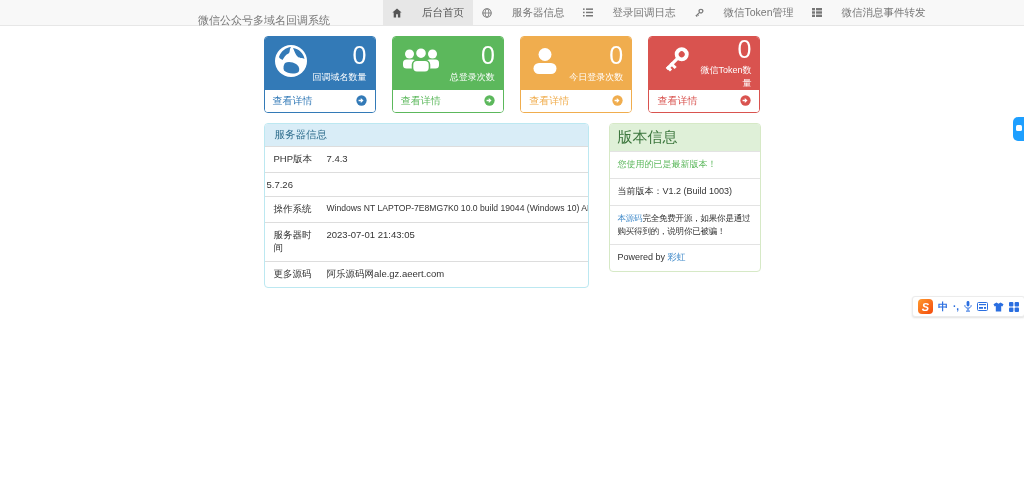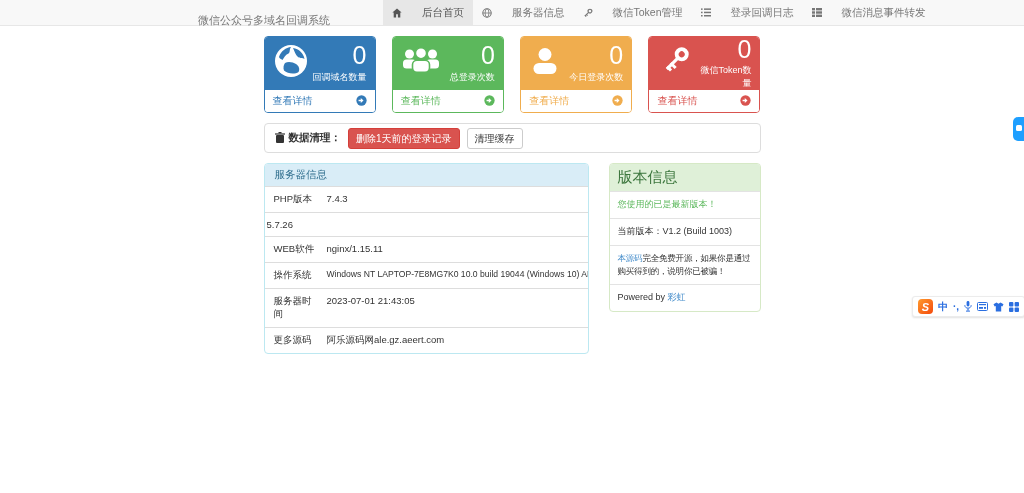--- a/index.html
+++ b/index.html
@@ -89,43 +89,43 @@
           <svg width="10" height="10" viewBox="0 0 10 10" fill="none" stroke="#777">
             <circle cx="5" cy="5" r="4.2" stroke-width="1.1"></circle>
             <ellipse cx="5" cy="5" rx="1.9" ry="4.2" stroke-width="0.8"></ellipse>
             <line x1="0.8" y1="5" x2="9.2" y2="5" stroke-width="0.8"></line>
           </svg>
         </span>
       <span>服务器信息</span>
     </li>
     <li class="nav-item">
       <span>
+          <svg width="10" height="9" viewBox="0 0 10 9" fill="#777">
+            <rect y="0.4" width="1.6" height="1.5"></rect>
+            <rect x="3" y="0.4" width="7" height="1.5"></rect>
+            <rect y="3.7" width="1.6" height="1.5"></rect>
+            <rect x="3" y="3.7" width="7" height="1.5"></rect>
+            <rect y="7" width="1.6" height="1.5"></rect>
+            <rect x="3" y="7" width="7" height="1.5"></rect>
+          </svg>
+        </span>
+      <span>登录回调日志</span>
+    </li>
+    <li class="nav-item">
+      <span>
           <svg width="10" height="10" viewBox="0 0 12 12" fill="#777">
             <g transform="rotate(45 6 6)">
               <circle cx="6" cy="2.7" r="2.2" fill="none" stroke="#777" stroke-width="1.4"></circle>
               <rect x="5.3" y="4.6" width="1.4" height="6.6"></rect>
               <rect x="5.3" y="8" width="2.6" height="1.1"></rect>
               <rect x="5.3" y="10" width="2.2" height="1.1"></rect>
             </g>
           </svg>
         </span>
       <span>微信Token管理</span>
-    </li>
-    <li class="nav-item">
-      <span>
-          <svg width="10" height="9" viewBox="0 0 10 9" fill="#777">
-            <rect y="0.4" width="1.6" height="1.5"></rect>
-            <rect x="3" y="0.4" width="7" height="1.5"></rect>
-            <rect y="3.7" width="1.6" height="1.5"></rect>
-            <rect x="3" y="3.7" width="7" height="1.5"></rect>
-            <rect y="7" width="1.6" height="1.5"></rect>
-            <rect x="3" y="7" width="7" height="1.5"></rect>
-          </svg>
-        </span>
-      <span>登录回调日志</span>
     </li>
     <li class="nav-item">
       <span>
           <svg width="10" height="9" viewBox="0 0 10 9" fill="#777">
             <rect width="3" height="2.4"></rect>
             <rect x="4" width="6" height="2.4"></rect>
             <rect y="3.3" width="3" height="2.4"></rect>
             <rect x="4" y="3.3" width="6" height="2.4"></rect>
             <rect y="6.6" width="3" height="2.4"></rect>
             <rect x="4" y="6.6" width="6" height="2.4"></rect>
@@ -234,46 +234,30 @@
       <div class="card-foot">
         <span>查看详情</span>
         <span><svg width="11" height="11" viewBox="0 0 12 12">
               <circle cx="6" cy="6" r="5.6" fill="currentColor"></circle>
               <path d="M5.2 3.2 8.2 6 5.2 8.8 5.2 6.9 2.8 6.9 2.8 5.1 5.2 5.1Z" fill="#fff"></path>
             </svg></span>
       </div>
     </div>
   </div>
 
-  <div class="cleanup">
-    <span class="cleanup-title">
-      <span><svg width="10" height="11" viewBox="0 0 10 11" fill="#333">
-            <rect x="1" y="3" width="8" height="8" rx="1"></rect>
-            <rect x="0" y="1.4" width="10" height="1.2"></rect>
-            <rect x="3.5" y="0" width="3" height="1.4"></rect>
-          </svg></span>
-      <span>数据清理：</span>
-    </span>
-    <button class="btn btn-danger">删除1天前的登录记录</button>
-    <button class="btn btn-default">清理缓存</button>
-  </div>
 
   <div class="panels">
     <div class="panel panel-server">
       <div class="panel-head">服务器信息</div>
       <div class="srow">
         <span class="sl">PHP版本</span>
         <span class="sv">7.4.3</span>
       </div>
       <div class="srow">
         <span class="sv">5.7.26</span>
-      </div>
-      <div class="srow">
-        <span class="sl">WEB软件</span>
-        <span class="sv">nginx/1.15.11</span>
       </div>
       <div class="srow">
         <span class="sl">操作系统</span>
         <span class="sv" style="font-size:8.6px">Windows NT LAPTOP-7E8MG7K0 10.0 build 19044 (Windows 10) AMD64</span>
       </div>
       <div class="srow">
         <span class="sl">服务器时间</span>
         <span class="sv">2023-07-01 21:43:05</span>
       </div>
       <div class="srow">

